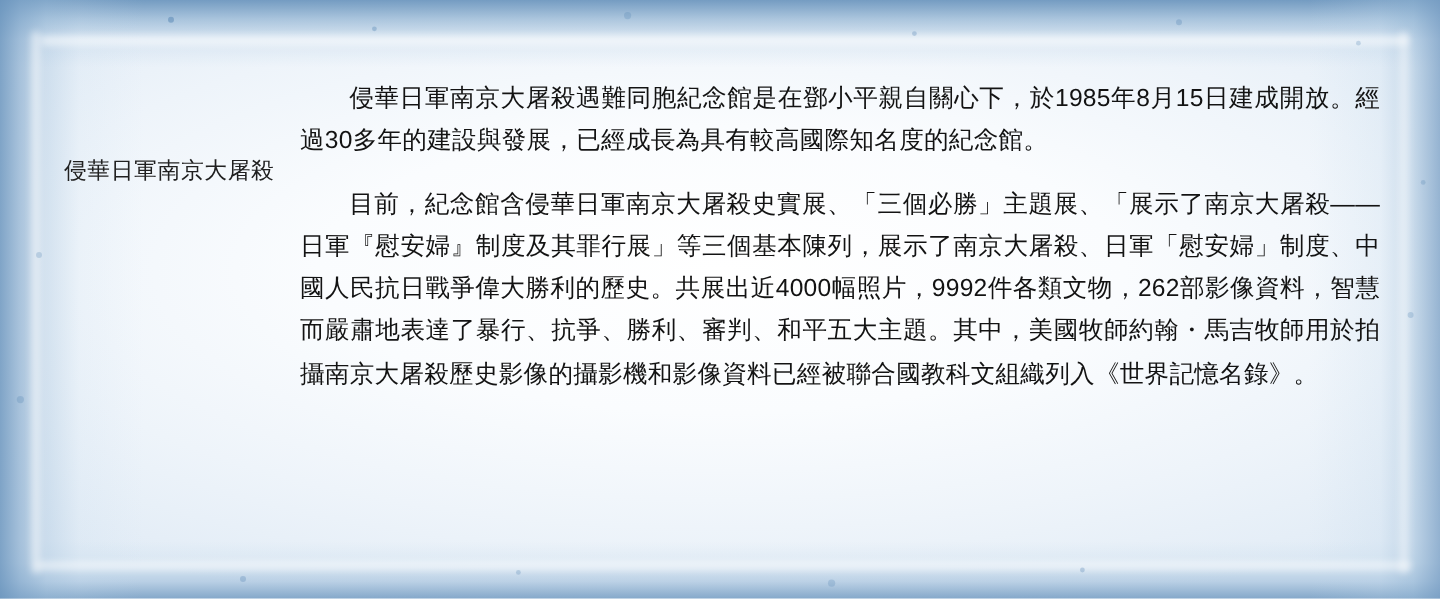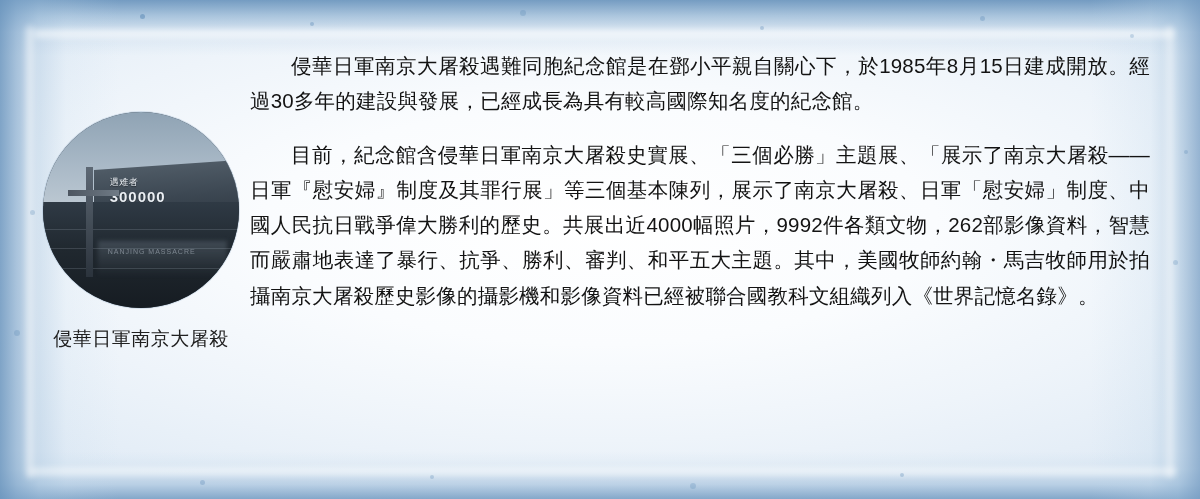--- a/index.html
+++ b/index.html
@@ -190,21 +190,21 @@
     letter-spacing: 0.5px;
   }
 
   .article {
     position: absolute;
     left: 250px;
     top: 48px;
     width: 900px;
   }
   .article p {
-    margin: 0 0 18px 0;
+    margin: 16px 0 18px 0;
     font-size: 20.5px;
     line-height: 1.72;
     color: #131313;
     text-align: justify;
     text-indent: 2em;
     letter-spacing: 0.2px;
   }
   .article p:last-child { margin-bottom: 0; }
 </style>
 </head>
@@ -233,37 +233,20 @@
   <div class="frame-speck" style="left:690px;bottom:10px;width:6px;height:6px;opacity:.5;"></div>
   <div class="frame-speck" style="left:900px;bottom:22px;width:4px;height:4px;opacity:.6;"></div>
   <div class="frame-speck" style="left:30px;top:210px;width:5px;height:5px;opacity:.5;"></div>
   <div class="frame-speck" style="left:14px;top:330px;width:6px;height:6px;opacity:.55;"></div>
   <div class="frame-speck" style="right:22px;top:260px;width:5px;height:5px;opacity:.5;"></div>
   <div class="frame-speck" style="right:12px;top:150px;width:4px;height:4px;opacity:.55;"></div>
 
   <div class="content">
 
     <div class="figure">
-      <div class="photo-circle">
-        <div class="photo-sky"></div>
-        <div class="photo-wall"></div>
-        <div class="photo-wall-text">
-          <div>遇难者</div>
-          <div class="photo-wall-num">300000</div>
-          <div style="font-size:6px;opacity:.8">VICTIMS 300000</div>
-        </div>
-        <div class="photo-ground"></div>
-        <div class="photo-reflect"></div>
-        <div class="photo-ripple" style="bottom:40%"></div>
-        <div class="photo-ripple" style="bottom:30%"></div>
-        <div class="photo-ripple" style="bottom:20%"></div>
-        <div class="photo-cross-v"></div>
-        <div class="photo-cross-h"></div>
-        <div class="photo-bottom-text">NANJING MASSACRE</div>
-      </div>
       <div class="figure-caption">
         <div>侵華日軍南京大屠殺</div>
       </div>
     </div>
 
     <div class="article">
       <p>侵華日軍南京大屠殺遇難同胞紀念館是在鄧小平親自關心下，於1985年8月15日建成開放。經過30多年的建設與發展，已經成長為具有較高國際知名度的紀念館。</p>
       <p>目前，紀念館含侵華日軍南京大屠殺史實展、「三個必勝」主題展、「展示了南京大屠殺——日軍『慰安婦』制度及其罪行展」等三個基本陳列，展示了南京大屠殺、日軍「慰安婦」制度、中國人民抗日戰爭偉大勝利的歷史。共展出近4000幅照片，9992件各類文物，262部影像資料，智慧而嚴肅地表達了暴行、抗爭、勝利、審判、和平五大主題。其中，美國牧師約翰・馬吉牧師用於拍攝南京大屠殺歷史影像的攝影機和影像資料已經被聯合國教科文組織列入《世界記憶名錄》。</p>
     </div>
 

